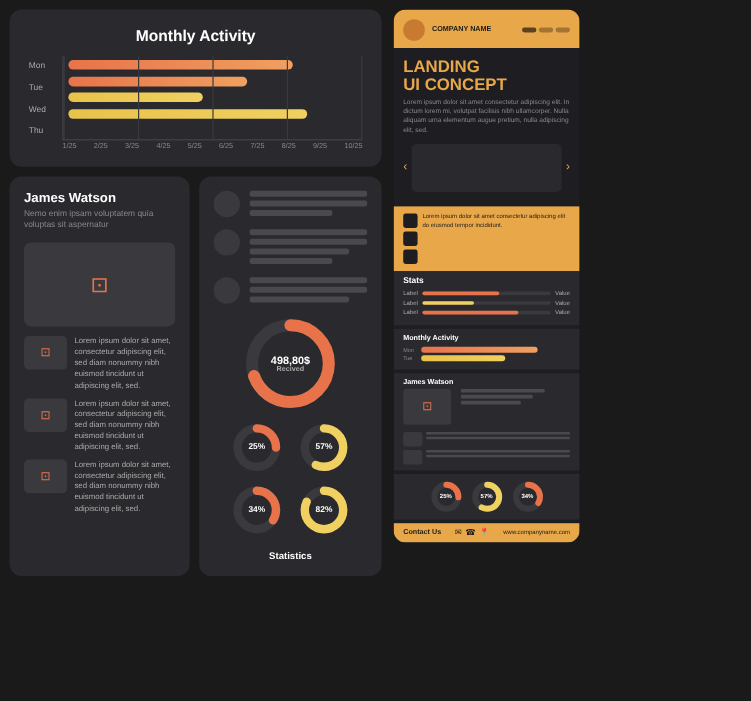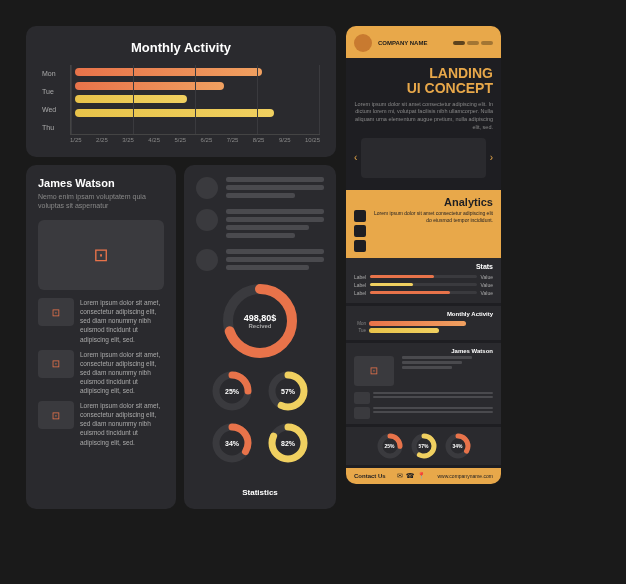--- a/index.html
+++ b/index.html
@@ -10,21 +10,21 @@
       display: flex;
       align-items: center;
       justify-content: center;
       font-family: Arial, sans-serif;
       overflow: hidden;
     }
 
     .main-container {
       display: flex;
       gap: 10px;
-      padding: 26px;
+      padding: 8px;
       width: 626px;
       height: 584px;
       align-items: flex-start;
     }
 
     
     .left-panel {
       width: 310px;
       display: flex;
       flex-direction: column;
@@ -258,31 +258,30 @@
       font-weight: 700;
       color: #fff;
     }
 
     
     .stats-title {
       font-size: 8px;
       color: #fff;
       font-weight: 600;
       text-align: center;
-      margin-top: 15px;
+      margin-top: 4px;
     }
 
     
     .right-panel {
       width: 155px;
       background: #1e1e22;
       border-radius: 10px;
       overflow: hidden;
       flex-shrink: 0;
-      text-align: right;
     }
 
     
     .rp-header {
       background: #e8a84a;
       padding: 8px 8px 6px;
       display: flex;
       align-items: center;
       gap: 6px;
     }
@@ -751,21 +750,20 @@
       <div class="rp-hero-title">LANDING<br>UI CONCEPT</div>
       <div class="rp-hero-sub">Lorem ipsum dolor sit amet consectetur adipiscing elit. In dictum lorem mi, volutpat facilisis nibh ullamcorper. Nulla aliquam urna elementum augue pretium, nulla adipiscing elit, sed.</div>
       <div class="rp-hero-img-row">
         <span class="rp-arrow">‹</span>
         <div class="rp-hero-img"></div>
         <span class="rp-arrow">›</span>
       </div>
     </div>
 
     <div class="rp-analytics">
-      <div class="rp-analytics-title">Analytics</div>
       <div class="rp-analytics-content">
         <div class="rp-icons-col">
           <div class="rp-icon-box"></div>
           <div class="rp-icon-box"></div>
           <div class="rp-icon-box"></div>
         </div>
         <div class="rp-analytics-text">Lorem ipsum dolor sit amet consectetur adipiscing elit do eiusmod tempor incididunt.</div>
       </div>
     </div>
 

